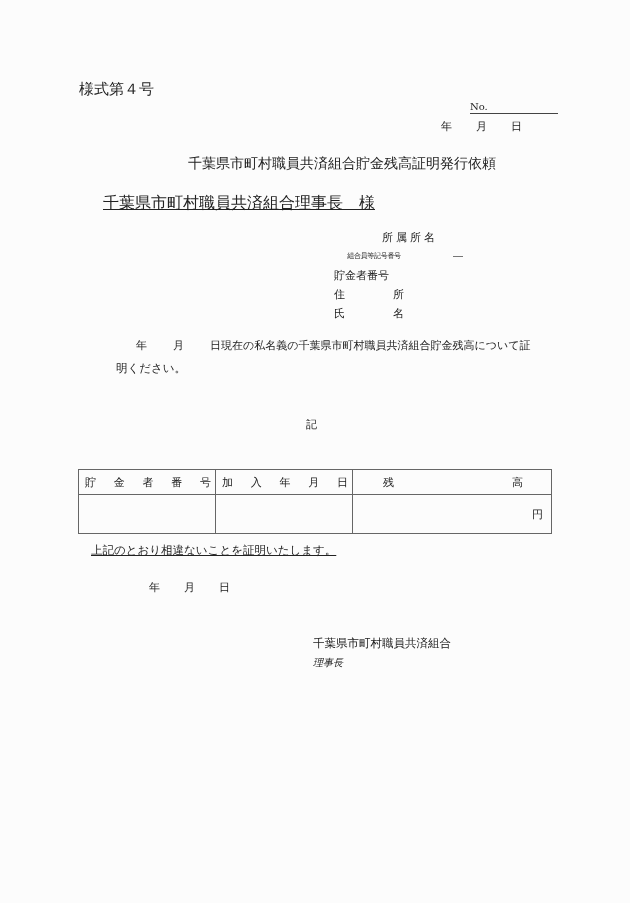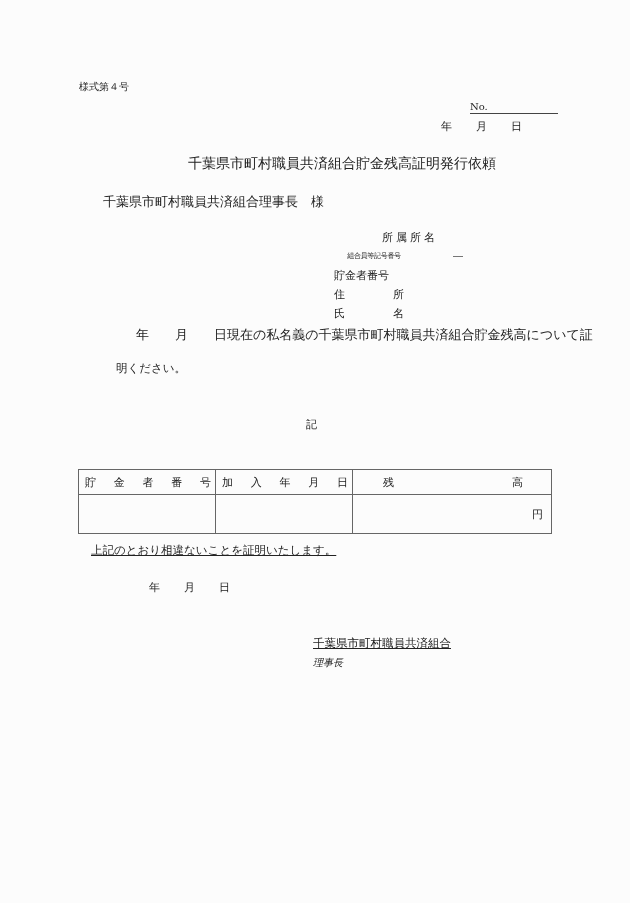--- a/index.html
+++ b/index.html
@@ -5,50 +5,50 @@
     html, body { margin: 0; padding: 0; }
     body {
       width: 630px; height: 903px;
       background: #fcfcfc;
       position: relative;
       font-family: "DejaVu Serif", "Liberation Serif", serif;
       color: #222;
       overflow: hidden;
     }
     .abs { position: absolute; white-space: nowrap; }
-    .form-number { left: 79px; top: 80px; font-size: 10px; }
+    .form-number { left: 79px; top: 80px; font-size: 15px; }
     .no-label { left: 458px; top: 100px; width: 88px; border-bottom: 1px solid #444; font-size: 10px; line-height: 13px; height: 13px; margin-left: 12px; }
     .date-top { top: 119px; font-size: 11px; }
     .title { left: 188px; top: 155px; font-size: 14px; }
-    .addressee { left: 103px; top: 193px; font-size: 13px; }
+    .addressee { left: 103px; top: 193px; font-size: 16px; text-decoration: underline; }
     .fields { left: 334px; top: 230px; }
     .field-row { position: absolute; left: 0; font-size: 11px; width: 76px; }
     .field-row.small { font-size: 7px; letter-spacing: -0.3px; width: 80px; }
     .spread { display: flex; justify-content: space-between; }
-    .body-line1 { left: 136px; top: 326px; font-size: 13px; }
+    .body-line1 { left: 136px; top: 338px; font-size: 11px; }
     .body-line2 { left: 80px; top: 361px; font-size: 11.5px; margin-left: 36px; }
     .ki { left: 306px; top: 417px; font-size: 11px; }
     table.cert {
       position: absolute; left: 78px; top: 469px;
       width: 474px; border-collapse: collapse;
       font-size: 11px;
     }
     table.cert td, table.cert th {
       border: 1px solid #666; padding: 0; font-weight: normal;
     }
     table.cert th { height: 24px; }
     table.cert td { height: 38px; }
     .col1 { width: 136px; }
     .col2 { width: 136px; }
     .hdr { display: flex; justify-content: space-between; padding: 0 4px 0 6px; }
     .hdr3 { display: flex; justify-content: space-between; padding: 0 28px 0 30px; }
     .yen { text-align: right; padding-right: 8px !important; }
     .confirm { left: 91px; top: 543px; font-size: 11.5px; text-decoration: underline; }
     .date-bottom { top: 580px; font-size: 11px; }
-    .issuer1 { left: 313px; top: 636px; font-size: 11.5px; text-decoration: underline; }
+    .issuer1 { left: 313px; top: 636px; font-size: 11.5px; }
     .issuer2 { left: 313px; top: 656px; font-size: 10px; font-style: italic; }
   </style>
 </head>
 <body>
 
 <div class="abs form-number">様式第４号</div>
 
 <div class="abs no-label">No.</div>
 
 <span class="abs date-top" style="left:441px;">年</span>

